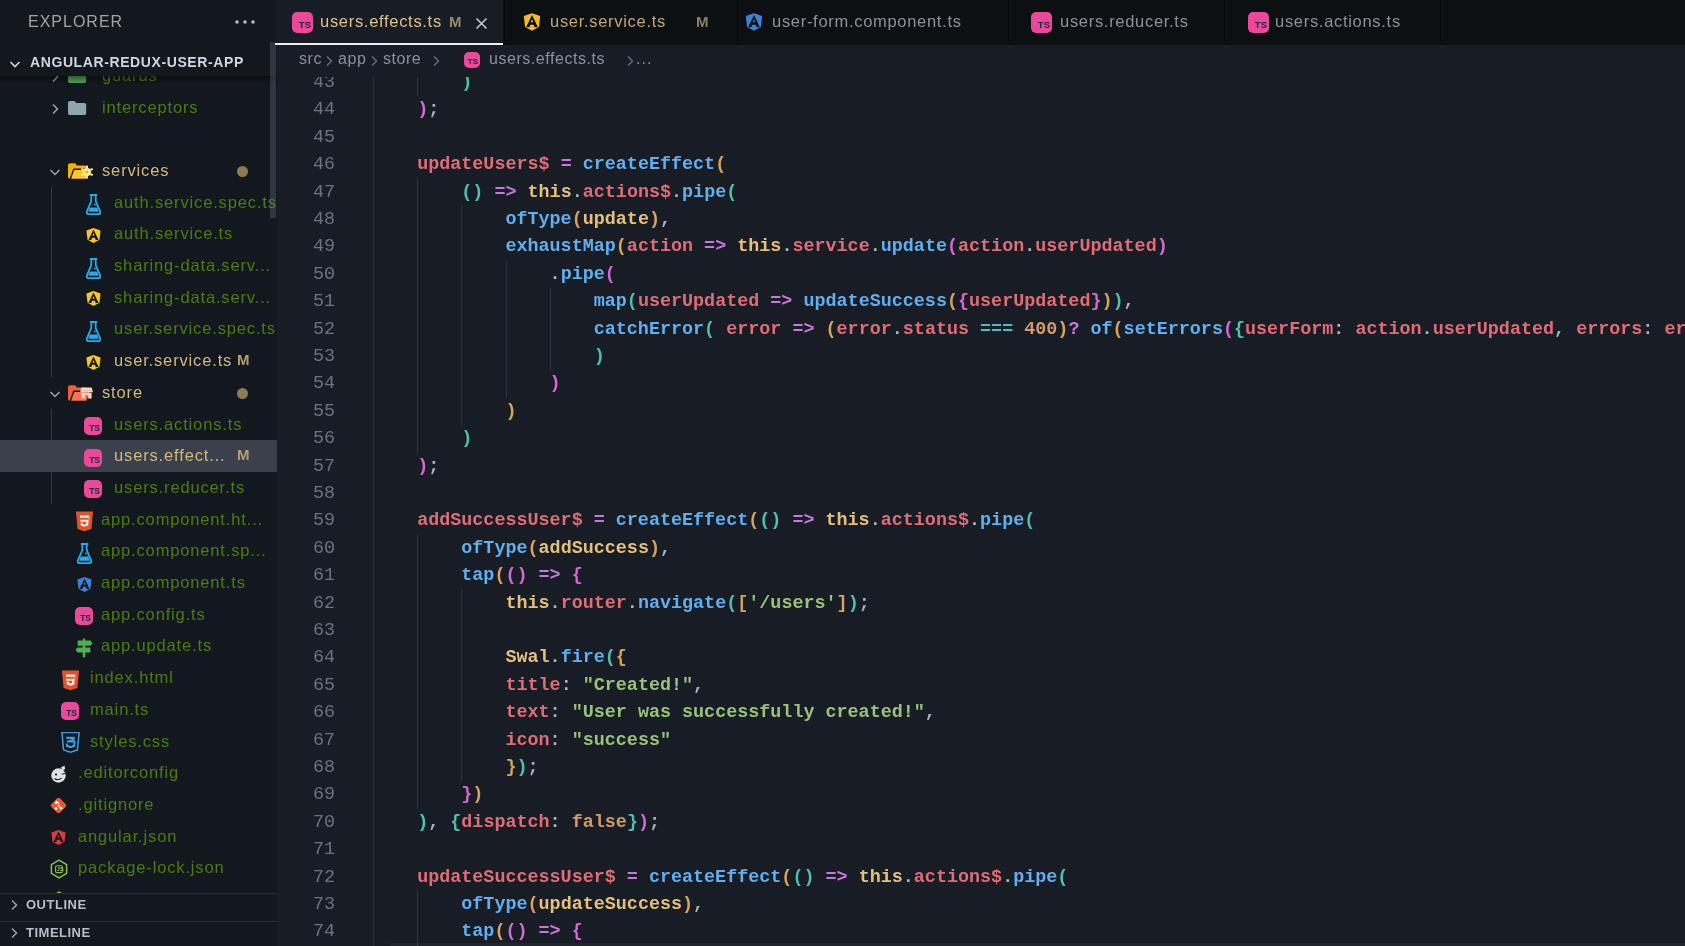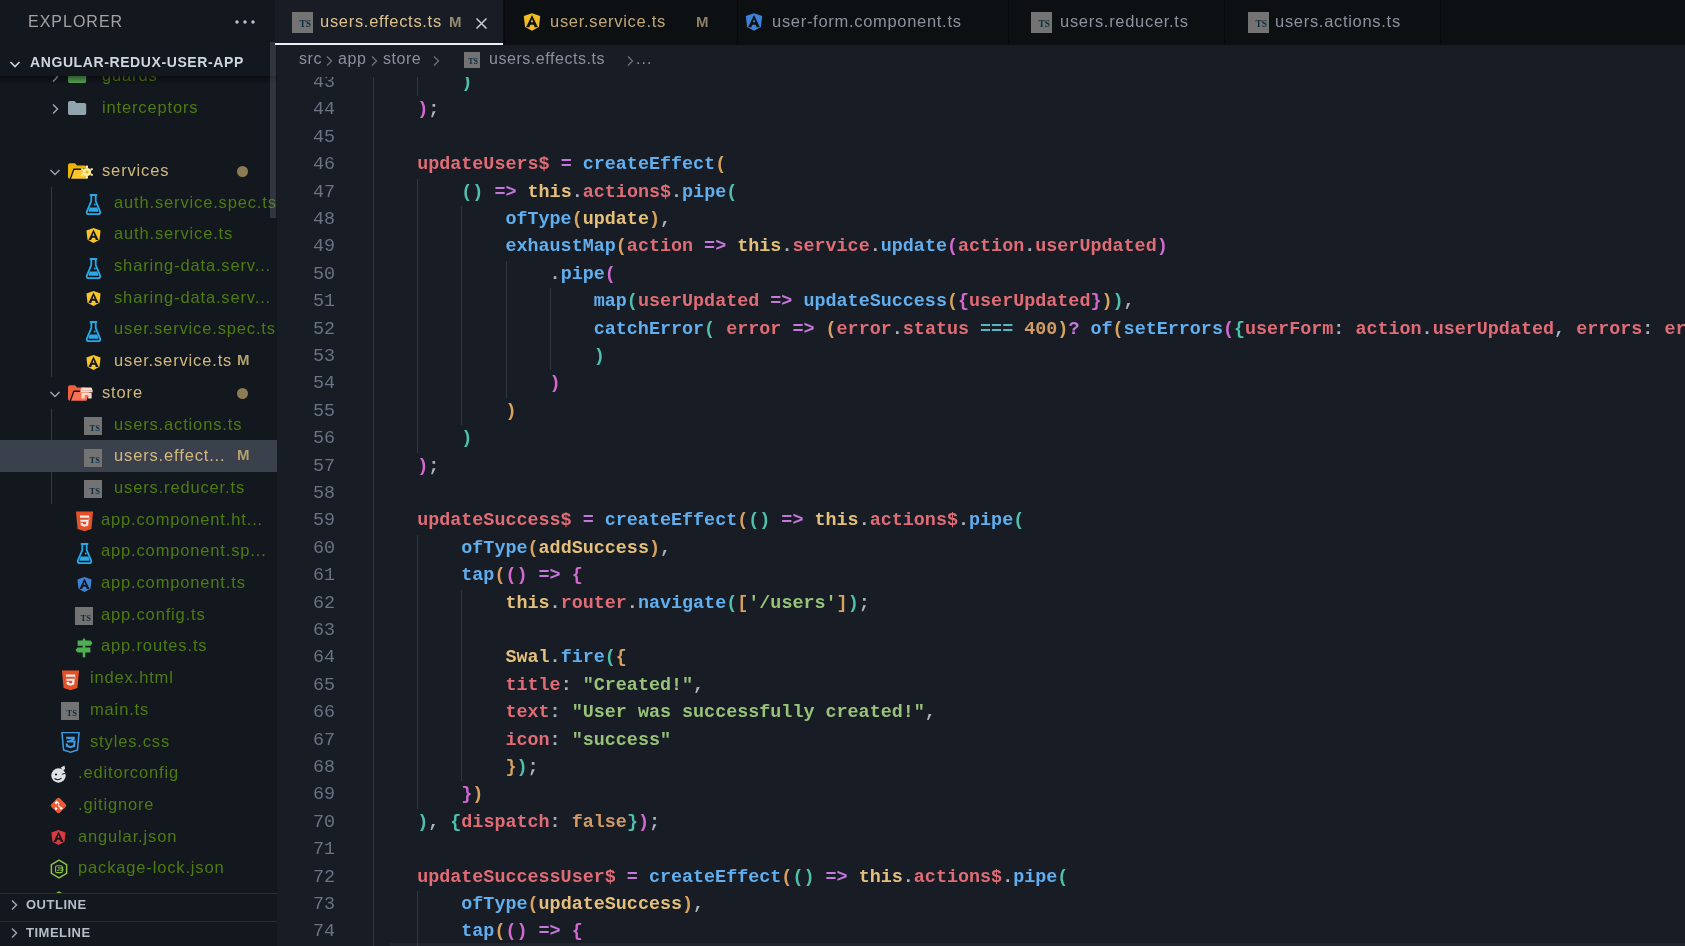--- a/index.html
+++ b/index.html
@@ -34,21 +34,21 @@
 .mod{color:#d3b87e}
 .chev{position:absolute;top:8px}
 .ico{position:absolute;top:7px}
 .badge{position:absolute;left:237px;top:11px;width:11px;height:11px;border-radius:50%;background:#8b7c55}
 .mbadge{position:absolute;left:237px;top:6px;font-size:15px;font-weight:700;color:#b3a06c}
 .guide{position:absolute;left:51px;width:1px;background:#333a46}
 .shadow{position:absolute;left:0;top:76px;width:277px;height:8px;background:linear-gradient(rgba(0,0,0,.45),rgba(0,0,0,0))}
 .panel{position:absolute;left:0;width:277px;height:23px;border-top:1px solid #272d36}
 .plab{position:absolute;left:26px;top:3px;font-size:13px;font-weight:700;color:#b6bec9;letter-spacing:.5px}
 .sbscroll{position:absolute;left:270px;top:42px;width:6px;height:176px;background:rgba(125,136,152,.28)}
-.tsq{position:absolute;background:#737373;border-radius:0;color:#0d2b3f;font-weight:700;font-family:Liberation Serif, serif;text-align:right}
+.tsq{position:absolute;background:#ec4899;border-radius:5px;color:#0d2b3f;font-weight:700;font-family:Liberation Sans, sans-serif;text-align:right}
 </style>
 </head>
 <body>
 <div id="sb">
 <span class="sbhead">EXPLORER</span>
 <svg class="dots3" viewBox="0 0 22 6">
       <circle cx="3" cy="3" r="1.7" fill="#c0c6cd"></circle>
       <circle cx="11" cy="3" r="1.7" fill="#c0c6cd"></circle>
       <circle cx="19" cy="3" r="1.7" fill="#c0c6cd"></circle>
     </svg>
@@ -204,21 +204,21 @@
         <span class="lab" style="left:101px">app.config.ts</span>
       </div>
 <div class="row" style="top:554.4px">
         <svg class="ico" style="left:75px;top:7.5px" width="18" height="20" viewBox="0 0 18 20">
           <g fill="#4caf50">
             <rect x="7.7" y="0.5" width="2.6" height="19" rx="1.2"></rect>
             <path d="M2.6 2.6h12.9l2 2.6-2 2.6H2.6z"></path>
             <path d="M15.4 9.4H2.5l-2 2.6 2 2.6h12.9z"></path>
           </g>
         </svg>
-        <span class="lab" style="left:101px">app.routes.ts</span>
+        <span class="lab" style="left:101px">app.update.ts</span>
       </div>
 <div class="row" style="top:586.1px">
         <svg class="ico" style="left:61px;top:7.5px" width="19" height="21" viewBox="0 0 20 22">
           <path d="M1 .5h18l-1.7 18.3L10 21.2l-7.3-2.4z" fill="#e55126"></path>
           <path d="M14.9 4.6H5.1l.25 2.5h9.3l-.75 8.1-3.9 1.2-3.9-1.2-.27-2.9h2.44l.13 1.3 1.6.5 1.6-.5.23-2.4H5.7l-.2-2.1h9.6z" fill="#ebebeb"></path>
         </svg>
         <span class="lab" style="left:90px">index.html</span>
       </div>
 <div class="row" style="top:617.8px">
         <span class="tsq" style="left:61px;top:8.5px;width:18px;height:18px;font-size:8.5px;line-height:22px;padding-right:2px">TS</span>
@@ -376,21 +376,21 @@
 <div class="no" style="top:293.3px">54</div>
 <div class="ln" style="top:293.3px"><i class="O">                )</i></div>
 <div class="no" style="top:320.7px">55</div>
 <div class="ln" style="top:320.7px"><i class="G">            )</i></div>
 <div class="no" style="top:348.1px">56</div>
 <div class="ln" style="top:348.1px"><i class="T">        )</i></div>
 <div class="no" style="top:375.5px">57</div>
 <div class="ln" style="top:375.5px"><i class="O">    )</i><i class="w">;</i></div>
 <div class="no" style="top:402.9px">58</div>
 <div class="no" style="top:430.3px">59</div>
-<div class="ln" style="top:430.3px"><i class="r">    updateSuccess$</i><i class="m"> = </i><i class="b">createEffect</i><i class="G">(</i><i class="T">()</i><i class="m"> =&gt; </i><i class="t">this</i><i class="w">.</i><i class="r">actions$</i><i class="w">.</i><i class="b">pipe</i><i class="T">(</i></div>
+<div class="ln" style="top:430.3px"><i class="r">    addSuccessUser$</i><i class="m"> = </i><i class="b">createEffect</i><i class="G">(</i><i class="T">()</i><i class="m"> =&gt; </i><i class="t">this</i><i class="w">.</i><i class="r">actions$</i><i class="w">.</i><i class="b">pipe</i><i class="T">(</i></div>
 <div class="no" style="top:457.7px">60</div>
 <div class="ln" style="top:457.7px"><i class="b">        ofType</i><i class="G">(</i><i class="t">addSuccess</i><i class="G">)</i><i class="w">,</i></div>
 <div class="no" style="top:485.1px">61</div>
 <div class="ln" style="top:485.1px"><i class="b">        tap</i><i class="G">(</i><i class="O">()</i><i class="m"> =&gt; </i><i class="O">{</i></div>
 <div class="no" style="top:512.5px">62</div>
 <div class="ln" style="top:512.5px"><i class="t">            this</i><i class="w">.</i><i class="r">router</i><i class="w">.</i><i class="b">navigate</i><i class="T">(</i><i class="G">[</i><i class="g">'/users'</i><i class="G">]</i><i class="T">)</i><i class="w">;</i></div>
 <div class="no" style="top:539.9px">63</div>
 <div class="no" style="top:567.3px">64</div>
 <div class="ln" style="top:567.3px"><i class="t">            Swal</i><i class="w">.</i><i class="b">fire</i><i class="T">(</i><i class="G">{</i></div>
 <div class="no" style="top:594.7px">65</div>

